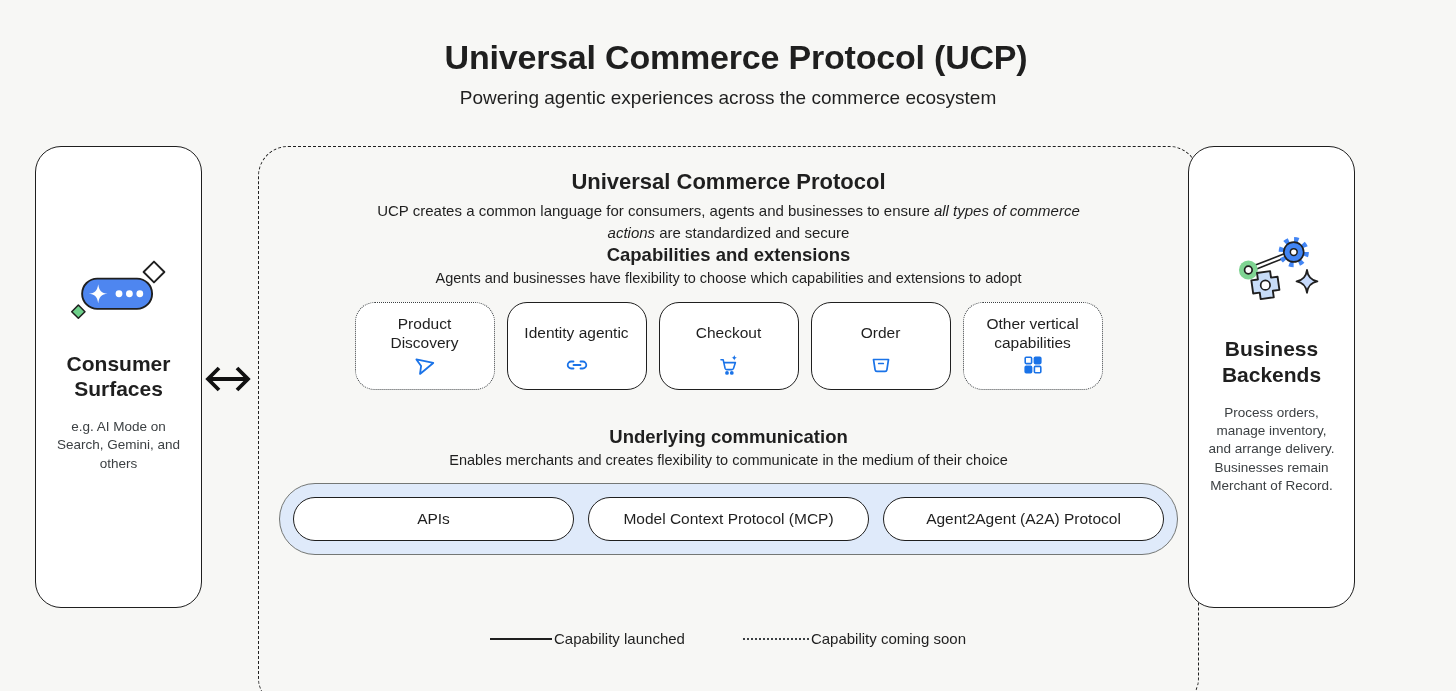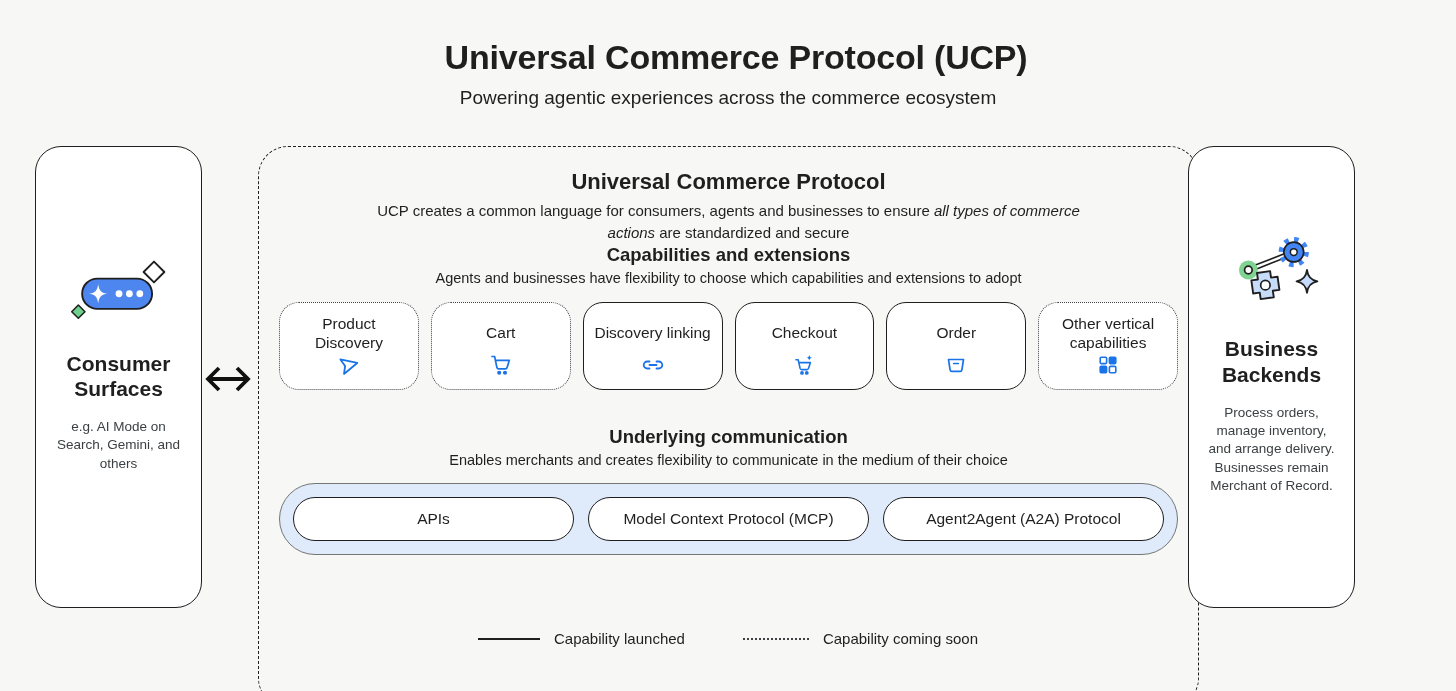--- a/index.html
+++ b/index.html
@@ -52,21 +52,21 @@
   .blue-wrap { margin:15px auto 0; width:899px; height:72px; background:#dfeafa;
                border:1.3px solid #747775; border-radius:36px;
                display:flex; align-items:center; gap:14px; padding:0 13px; }
   .proto-pill { flex:1; height:44px; background:#fff; border:1.7px solid #1f1f1f; border-radius:22px;
                 display:flex; align-items:center; justify-content:center;
                 font-size:15.5px; font-weight:500; color:#1f1f1f; }
 
   
   .legend { position:absolute; top:630px; left:0; width:100%;
             display:flex; justify-content:center; align-items:center; gap:58px; }
-  .legend-item { display:flex; align-items:center; gap:14px; font-size:15px; color:#1f1f1f; }
+  .legend-item { display:flex; align-items:center; gap:2px; font-size:15px; color:#1f1f1f; }
   .key-line-solid  { width:62px; height:0; border-top:2.3px solid #1f1f1f; }
   .key-line-dotted { width:66px; height:0; border-top:2.2px dotted #3c4043; }
 </style>
 </head>
 <body>
 
 <div class="stage">
 
   <div class="header">
     <h1>Universal Commerce Protocol (UCP)</h1>
@@ -108,33 +108,23 @@
 
     <div class="cap-row">
 
       <div class="cap-box coming-soon">
         <div class="cap-label">Product Discovery</div>
         <svg class="cap-icon" width="22" height="22" viewBox="0 0 22 22">
           <path d="M4 18.5 L19.5 11 L4 3.5 L7 11 Z" fill="none" stroke="#1a73e8" stroke-width="1.8" stroke-linejoin="round" transform="rotate(-14 11 11)"></path>
         </svg>
       </div>
 
-      <div class="cap-box coming-soon">
-        <div class="cap-label">Cart</div>
-        <svg class="cap-icon" width="22" height="22" viewBox="0 0 22 22">
-          <g fill="none" stroke="#1a73e8" stroke-width="1.7" stroke-linecap="round" stroke-linejoin="round">
-            <path d="M2 2.5 h2.6 l2.3 11 a1.8 1.8 0 0 0 1.8 1.4 h6.6 a1.8 1.8 0 0 0 1.8-1.4 L19.3 6.3 H5.3"></path>
-            <circle cx="9.2" cy="18.8" r="1.2" fill="#1a73e8"></circle>
-            <circle cx="15" cy="18.8" r="1.2" fill="#1a73e8"></circle>
-          </g>
-        </svg>
-      </div>
 
       <div class="cap-box launched">
-        <div class="cap-label">Discovery linking</div>
+        <div class="cap-label">Identity agentic</div>
         <svg class="cap-icon" width="22" height="22" viewBox="0 0 22 22">
           <g fill="none" stroke="#1a73e8" stroke-width="1.8" stroke-linecap="round">
             <path d="M14.5 7.5 h2.3 a3.5 3.5 0 0 1 0 7 h-2.3"></path>
             <path d="M7.5 14.5 H5.2 a3.5 3.5 0 0 1 0-7 h2.3"></path>
             <line x1="7.5" y1="11" x2="14.5" y2="11"></line>
           </g>
         </svg>
       </div>
 
       <div class="cap-box launched">

